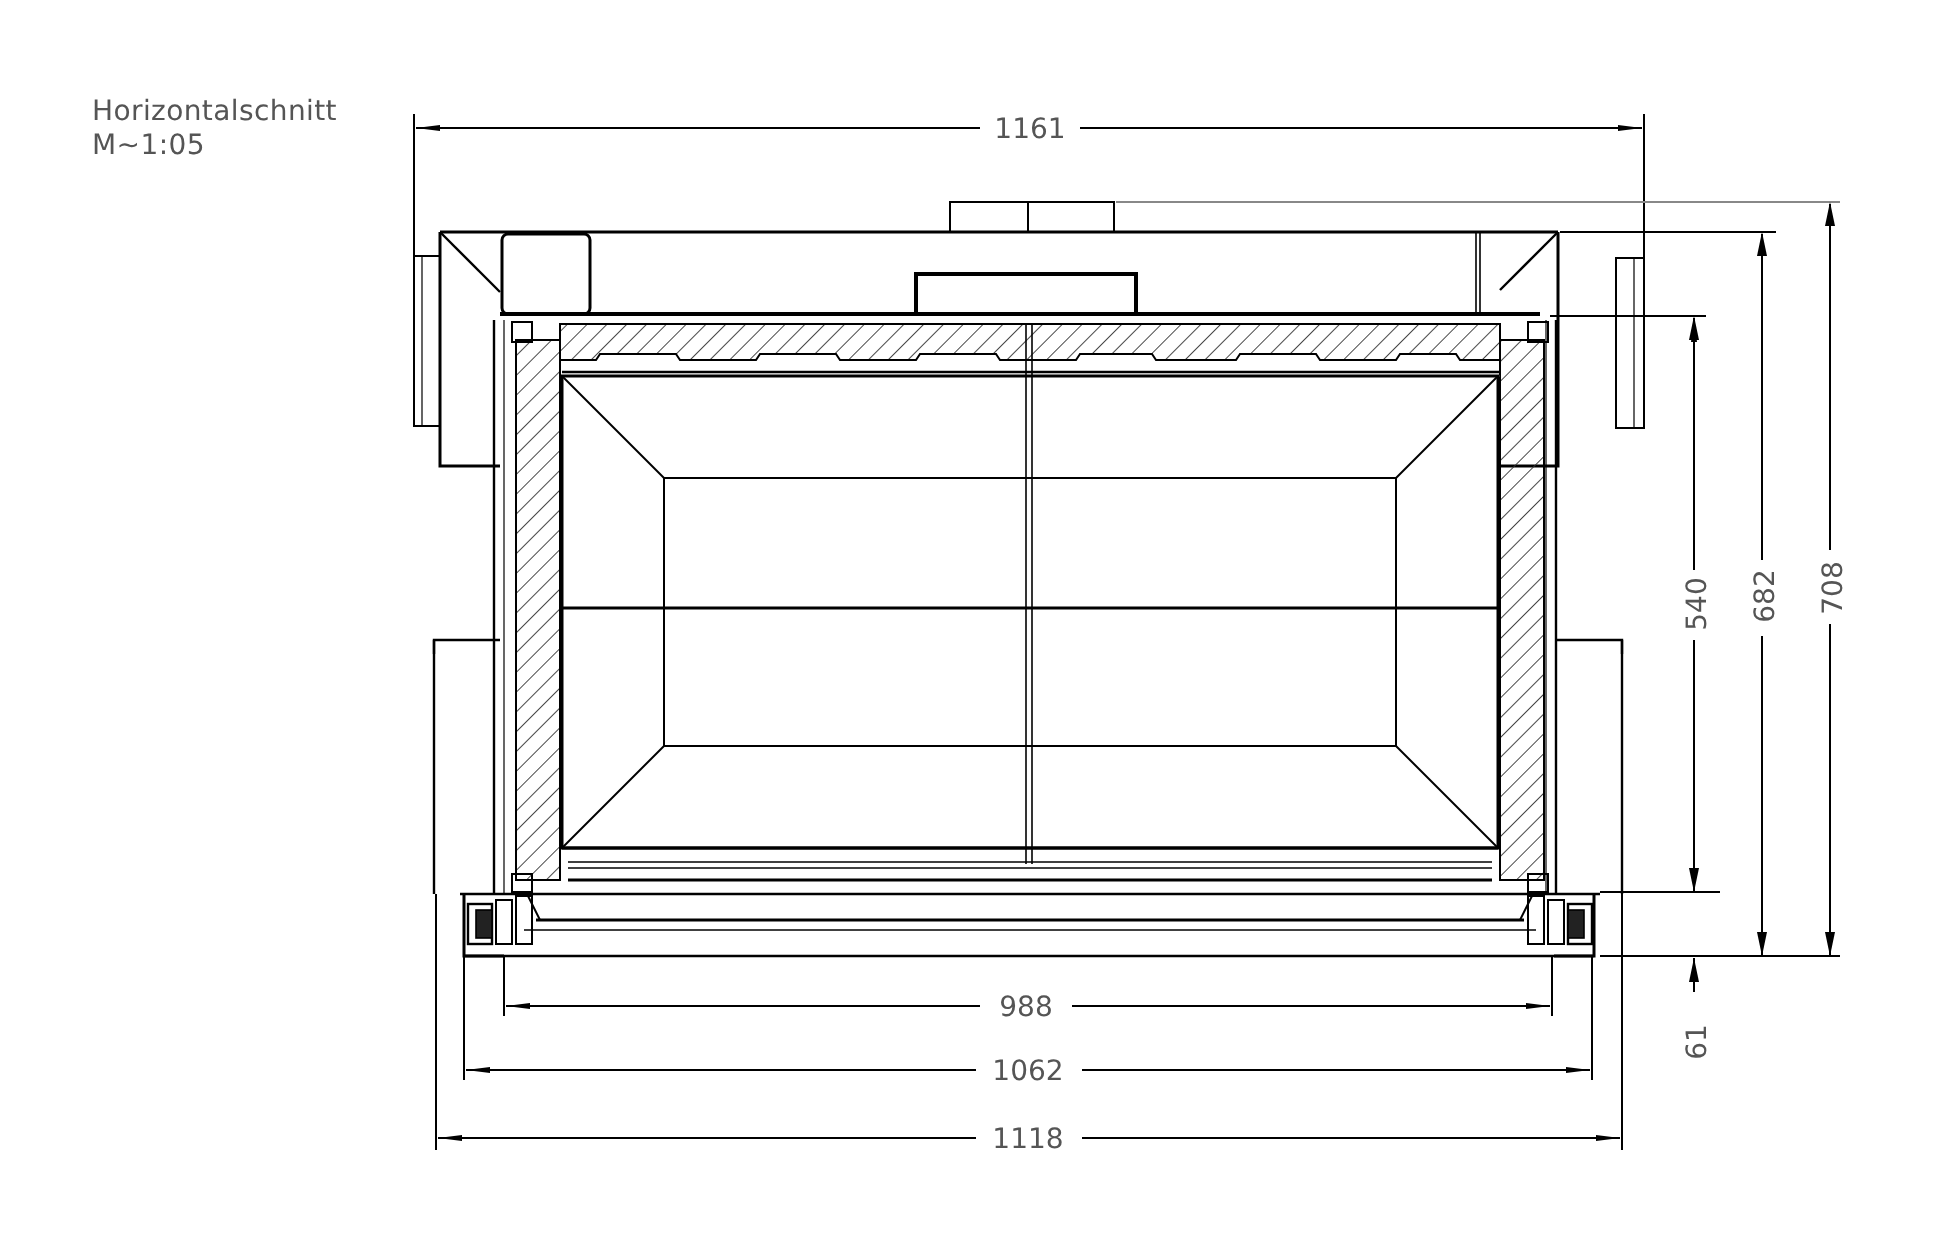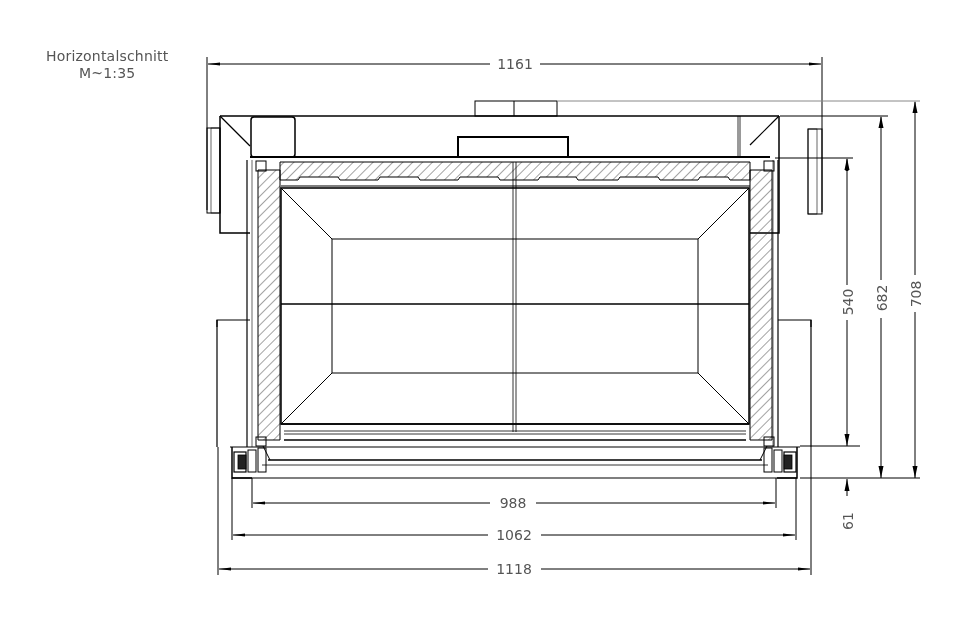--- a/index.html
+++ b/index.html
@@ -1,27 +1,27 @@
 <!DOCTYPE html>
 <html><head>
   <meta charset="utf-8">
   <style>
     html, body { margin: 0; padding: 0; background: #ffffff; }
     body { width: 970px; height: 626px; position: relative; overflow: hidden; font-family: "DejaVu Sans", sans-serif; }
     .title-block { position: absolute; left: 46px; top: 48px; color: #555555; font-size: 14px; line-height: 17px; letter-spacing: 0.2px; }
-    .title-block div { white-space: nowrap; text-align: center; }
+    .title-block div { white-space: nowrap; }
     svg.drawing { position: absolute; left: 0; top: 0; }
     .dim-text { font-family: "DejaVu Sans", sans-serif; font-size: 14px; fill: #555555; }
   </style>
 </head>
 <body>
 
 <div class="title-block">
   <div>Horizontalschnitt</div>
-  <div>M~1:35</div>
+  <div>M~1:05</div>
 </div>
 
 <svg class="drawing" width="970" height="626" viewBox="0 0 970 626" xmlns="http://www.w3.org/2000/svg">
   <defs>
     <pattern id="hatch" width="7" height="7" patternUnits="userSpaceOnUse" patternTransform="rotate(45)">
       <line x1="0" y1="0" x2="0" y2="7" stroke="#333" stroke-width="0.9"></line>
     </pattern>
     <marker id="arrowR" markerWidth="12" markerHeight="6" refX="12" refY="3" orient="auto" markerUnits="userSpaceOnUse">
       <path d="M0,1.5 L12,3 L0,4.5 Z" fill="#000"></path>
     </marker>

